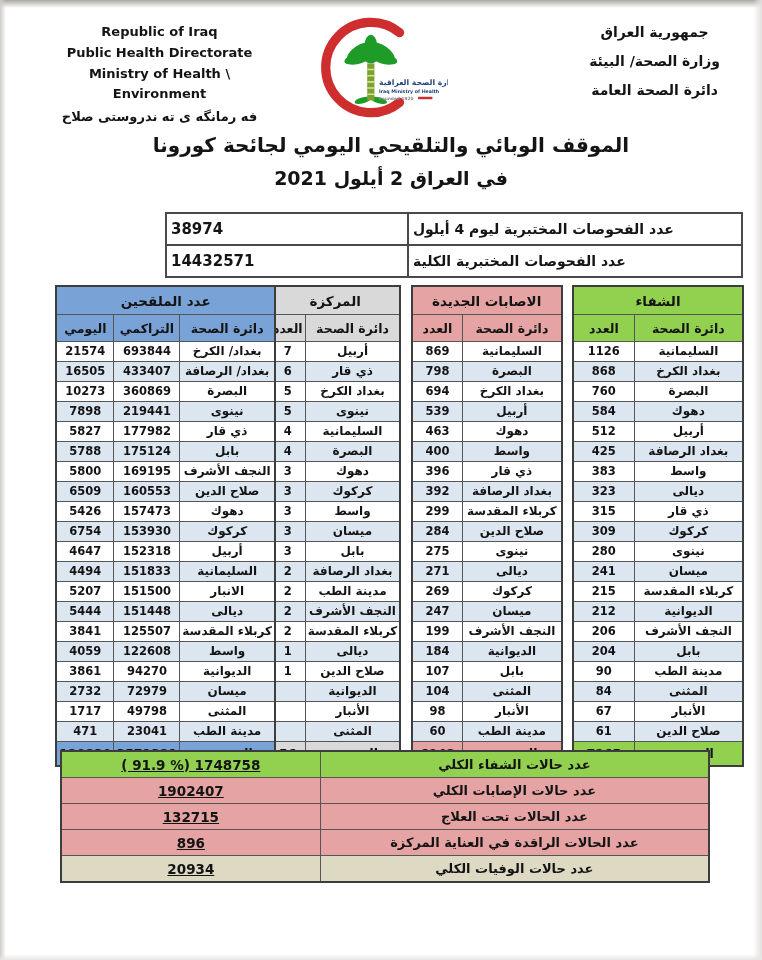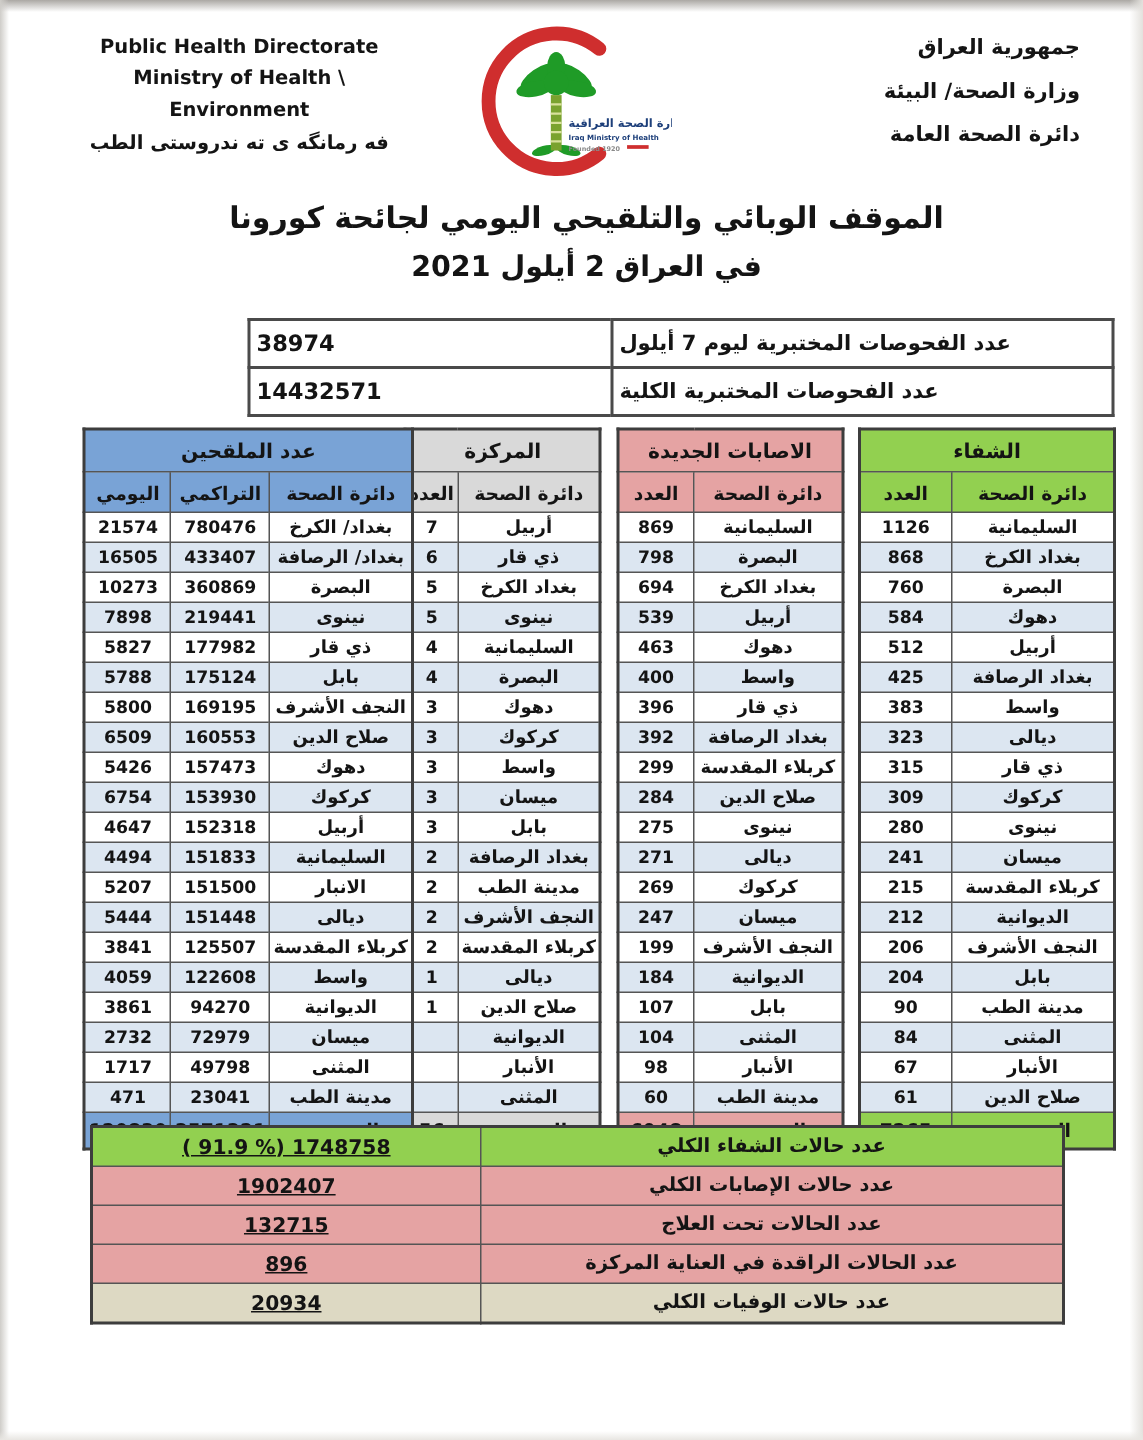--- a/index.html
+++ b/index.html
@@ -10,21 +10,21 @@
   
   .scan-top{position:absolute;top:0;left:0;width:100%;height:8px;background:linear-gradient(180deg,#aba8a4,rgba(255,255,255,0));}
   .scan-left{position:absolute;top:0;left:0;width:6px;height:100%;background:linear-gradient(90deg,#cfcdc9,rgba(255,255,255,0));}
   .scan-right{position:absolute;top:0;right:0;width:9px;height:100%;background:linear-gradient(270deg,#e3e1dd,rgba(255,255,255,0));}
   .scan-bottom{position:absolute;bottom:0;left:0;width:100%;height:6px;background:linear-gradient(0deg,#e8e6e2,rgba(255,255,255,0));}
 
   
   .header-en{position:absolute;left:52px;top:22px;width:215px;text-align:center;font-size:13px;line-height:1.6;}
   .header-en .kurdish{font-size:13px;direction:rtl;margin-top:2px;}
   .logo-wrap{position:absolute;left:308px;top:10px;width:140px;height:115px;}
-  .header-ar{position:absolute;right:42px;top:24px;text-align:right;direction:rtl;font-size:14px;}
+  .header-ar{position:absolute;right:42px;top:24px;text-align:center;direction:rtl;font-size:14px;}
   .header-ar div{margin-bottom:13px;}
 
   
   .title-block{position:absolute;top:133px;left:40px;width:702px;text-align:center;direction:rtl;}
   .title-line1{font-size:20px;}
   .title-line2{font-size:19px;margin-top:10px;}
 
   
   .tests-table{position:absolute;top:212px;left:165px;width:578px;border-collapse:collapse;direction:rtl;background:#fff;}
   .tests-table td{border:2px solid #4a4a4a;height:30px;text-align:left;font-weight:bold;font-size:14px;padding:0 4px;}
@@ -63,23 +63,24 @@
 </head>
 <body>
 
 <div class="page">
   <div class="scan-top"></div>
   <div class="scan-left"></div>
   <div class="scan-right"></div>
   <div class="scan-bottom"></div>
 
   <div class="header-en">
+    <div>Republic of Iraq</div>
     <div>Public Health Directorate</div>
     <div>Ministry of Health \ Environment</div>
-    <div class="kurdish">فه رمانگه ی ته ندروستی الطب</div>
+    <div class="kurdish">فه رمانگه ی ته ندروستی صلاح</div>
   </div>
 
   <div class="logo-wrap">
     <svg viewBox="0 0 130 112" width="140" height="115">
       <path d="M 86 22 A 44 44 0 1 0 86 90" fill="none" stroke="#cf2e2e" stroke-width="9" stroke-linecap="round"></path>
       <g fill="#1f9b27">
         <ellipse cx="46" cy="40" rx="13" ry="5" transform="rotate(-35 46 40)"></ellipse>
         <ellipse cx="70" cy="40" rx="13" ry="5" transform="rotate(35 70 40)"></ellipse>
         <ellipse cx="44" cy="48" rx="12" ry="5" transform="rotate(-10 44 48)"></ellipse>
         <ellipse cx="72" cy="48" rx="12" ry="5" transform="rotate(10 72 48)"></ellipse>
@@ -104,21 +105,21 @@
   </div>
 
   <div class="title-block">
     <div class="title-line1">الموقف الوبائي والتلقيحي اليومي لجائحة كورونا</div>
     <div class="title-line2">في العراق  2  أيلول 2021</div>
   </div>
 
   <table class="tests-table">
     <tbody>
         <tr>
-      <td class="t-label">عدد الفحوصات المختبرية  ليوم 7 أيلول</td>
+      <td class="t-label">عدد الفحوصات المختبرية  ليوم 4 أيلول</td>
       <td class="t-val">38974</td>
     </tr>
     <tr>
       <td class="t-label">عدد الفحوصات المختبرية الكلية</td>
       <td class="t-val">14432571</td>
     </tr>
   </tbody>
     </table>
 
   <div class="tables-row">
@@ -419,21 +420,21 @@
             <tr>
               <th colspan="3" class="tbl-title" style="background: rgb(121, 163, 214);">عدد الملقحين</th>
             </tr>
             <tr>
               <th class="tbl-colhead" style="background: rgb(121, 163, 214);">دائرة الصحة</th>
               <th class="tbl-colhead" style="background: rgb(121, 163, 214);">التراكمي</th>
               <th class="tbl-colhead" style="background: rgb(121, 163, 214);">اليومي</th>
             </tr>
             <tr>
               <td class="name-cell">بغداد/ الكرخ</td>
-              <td class="num-cell">780476</td>
+              <td class="num-cell">693844</td>
               <td class="num-cell">21574</td>
             </tr>
             <tr class="alt">
               <td class="name-cell">بغداد/ الرصافة</td>
               <td class="num-cell">433407</td>
               <td class="num-cell">16505</td>
             </tr>
             <tr>
               <td class="name-cell">البصرة</td>
               <td class="num-cell">360869</td>

